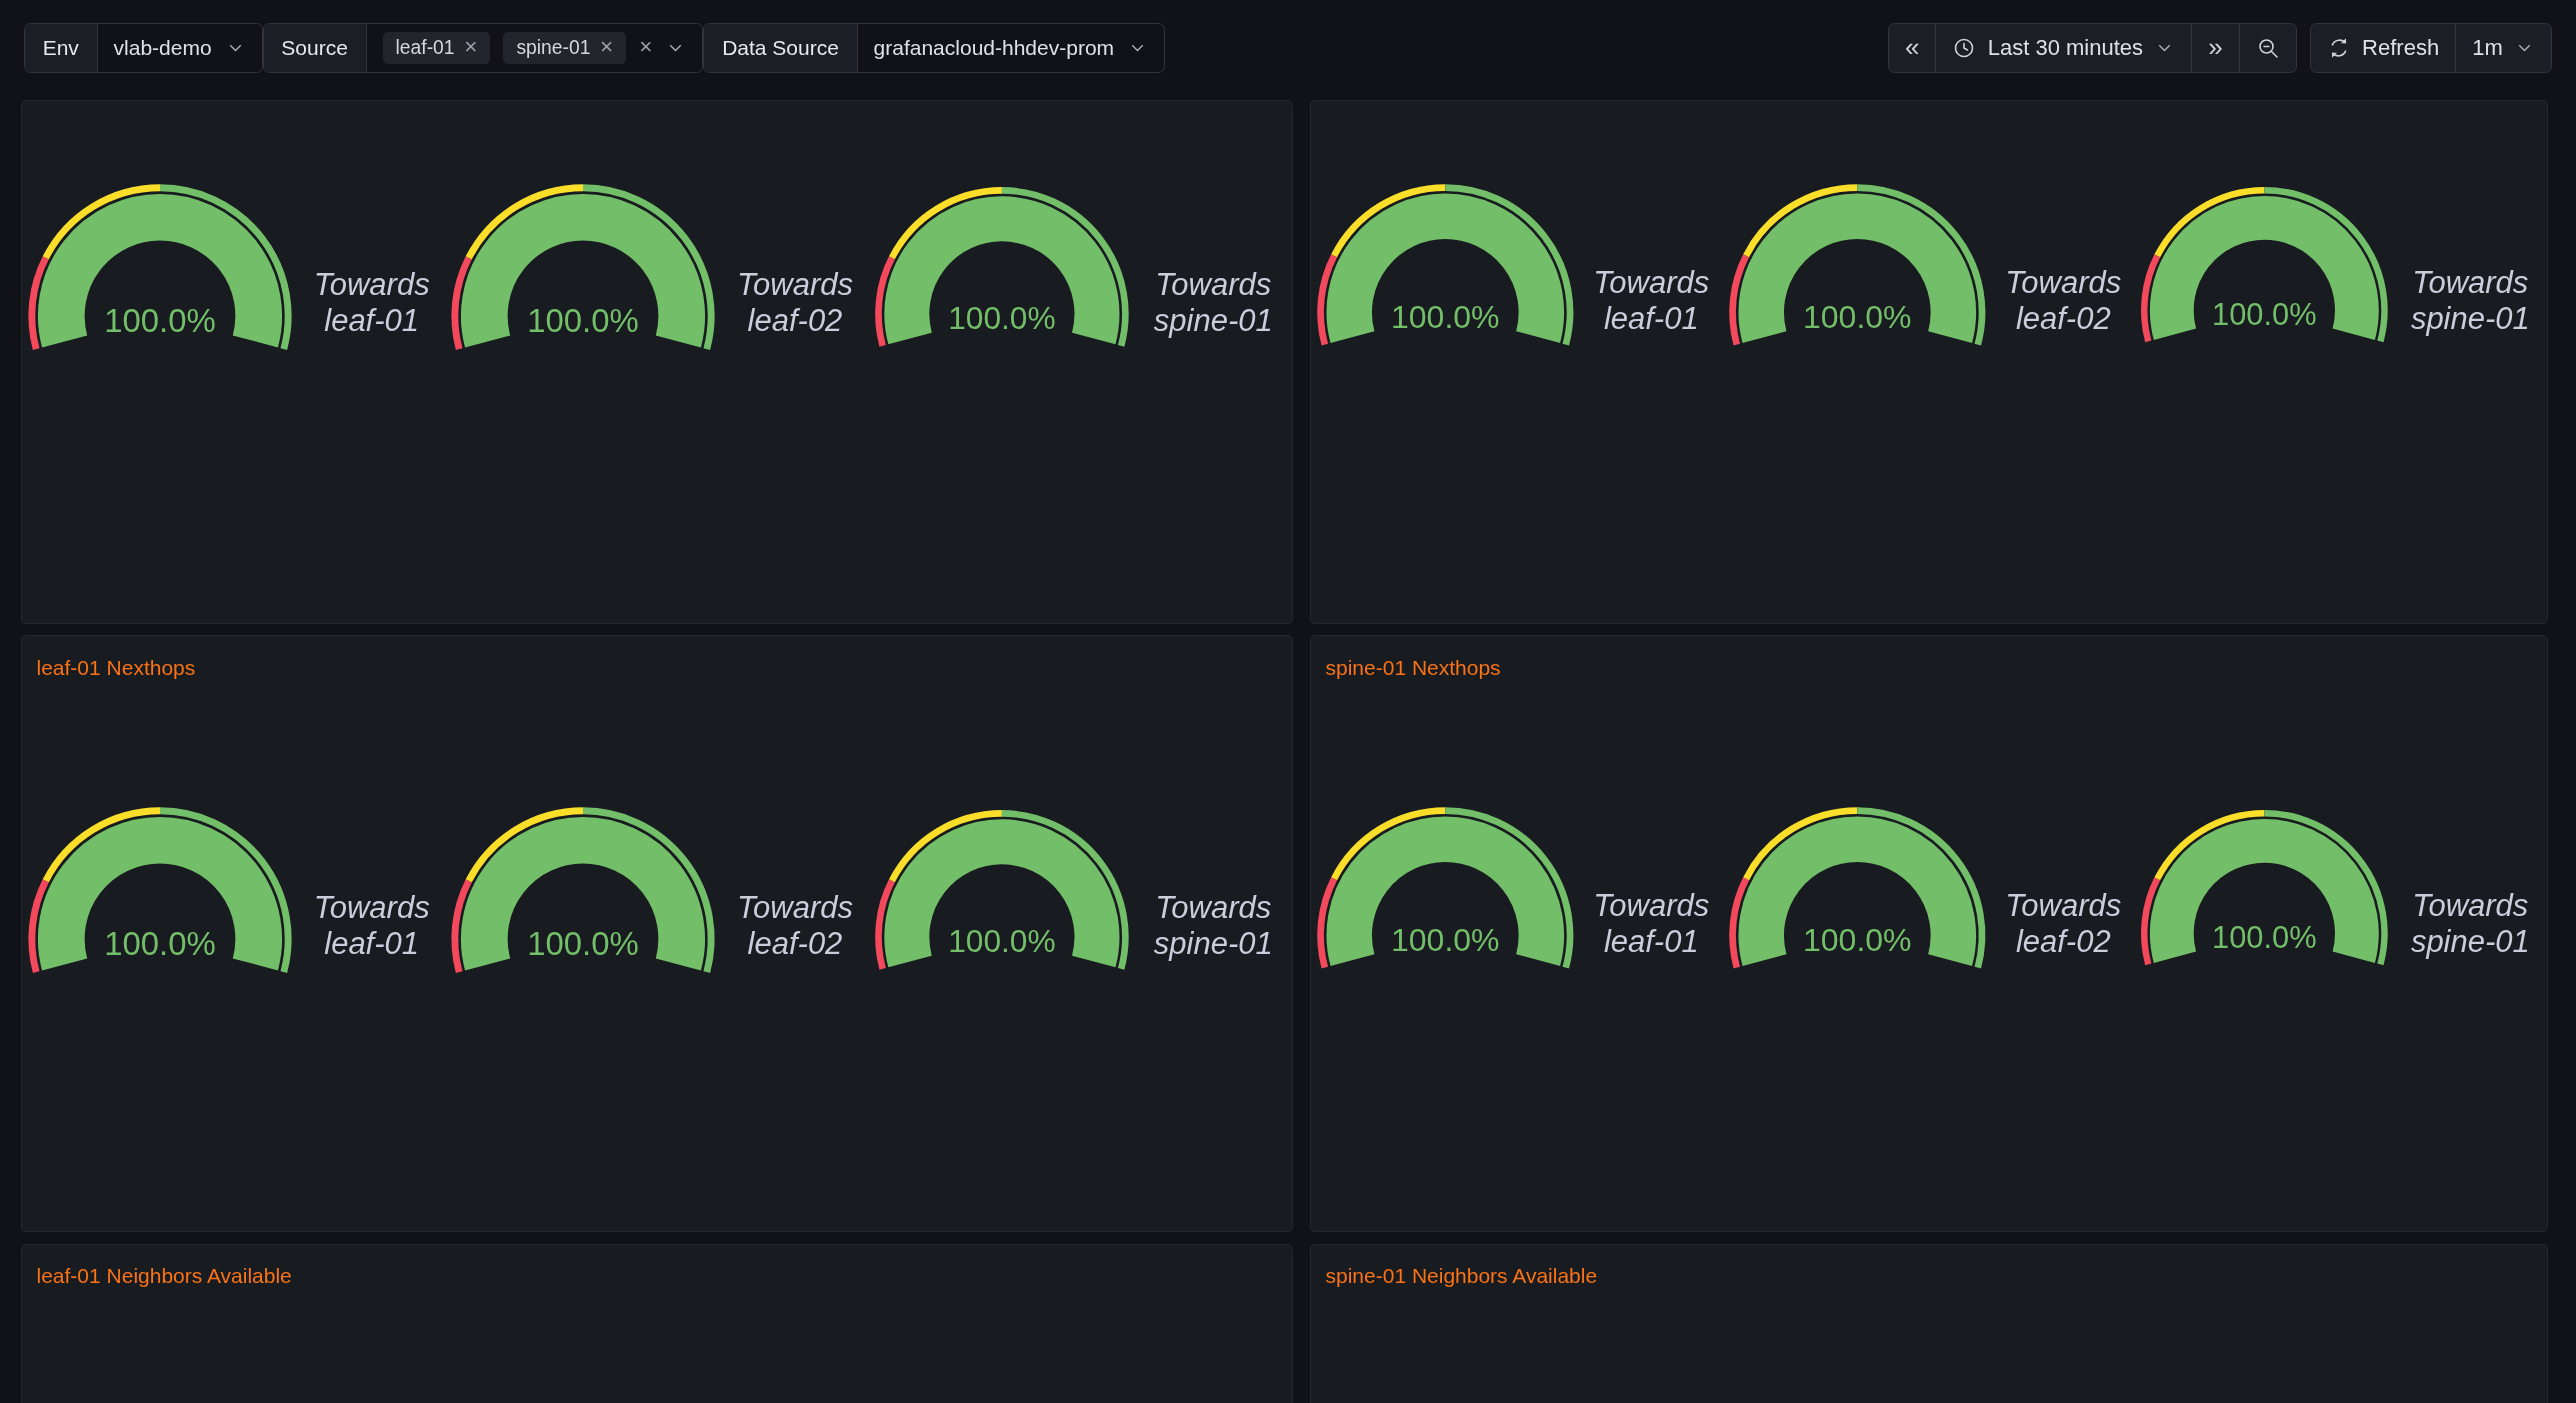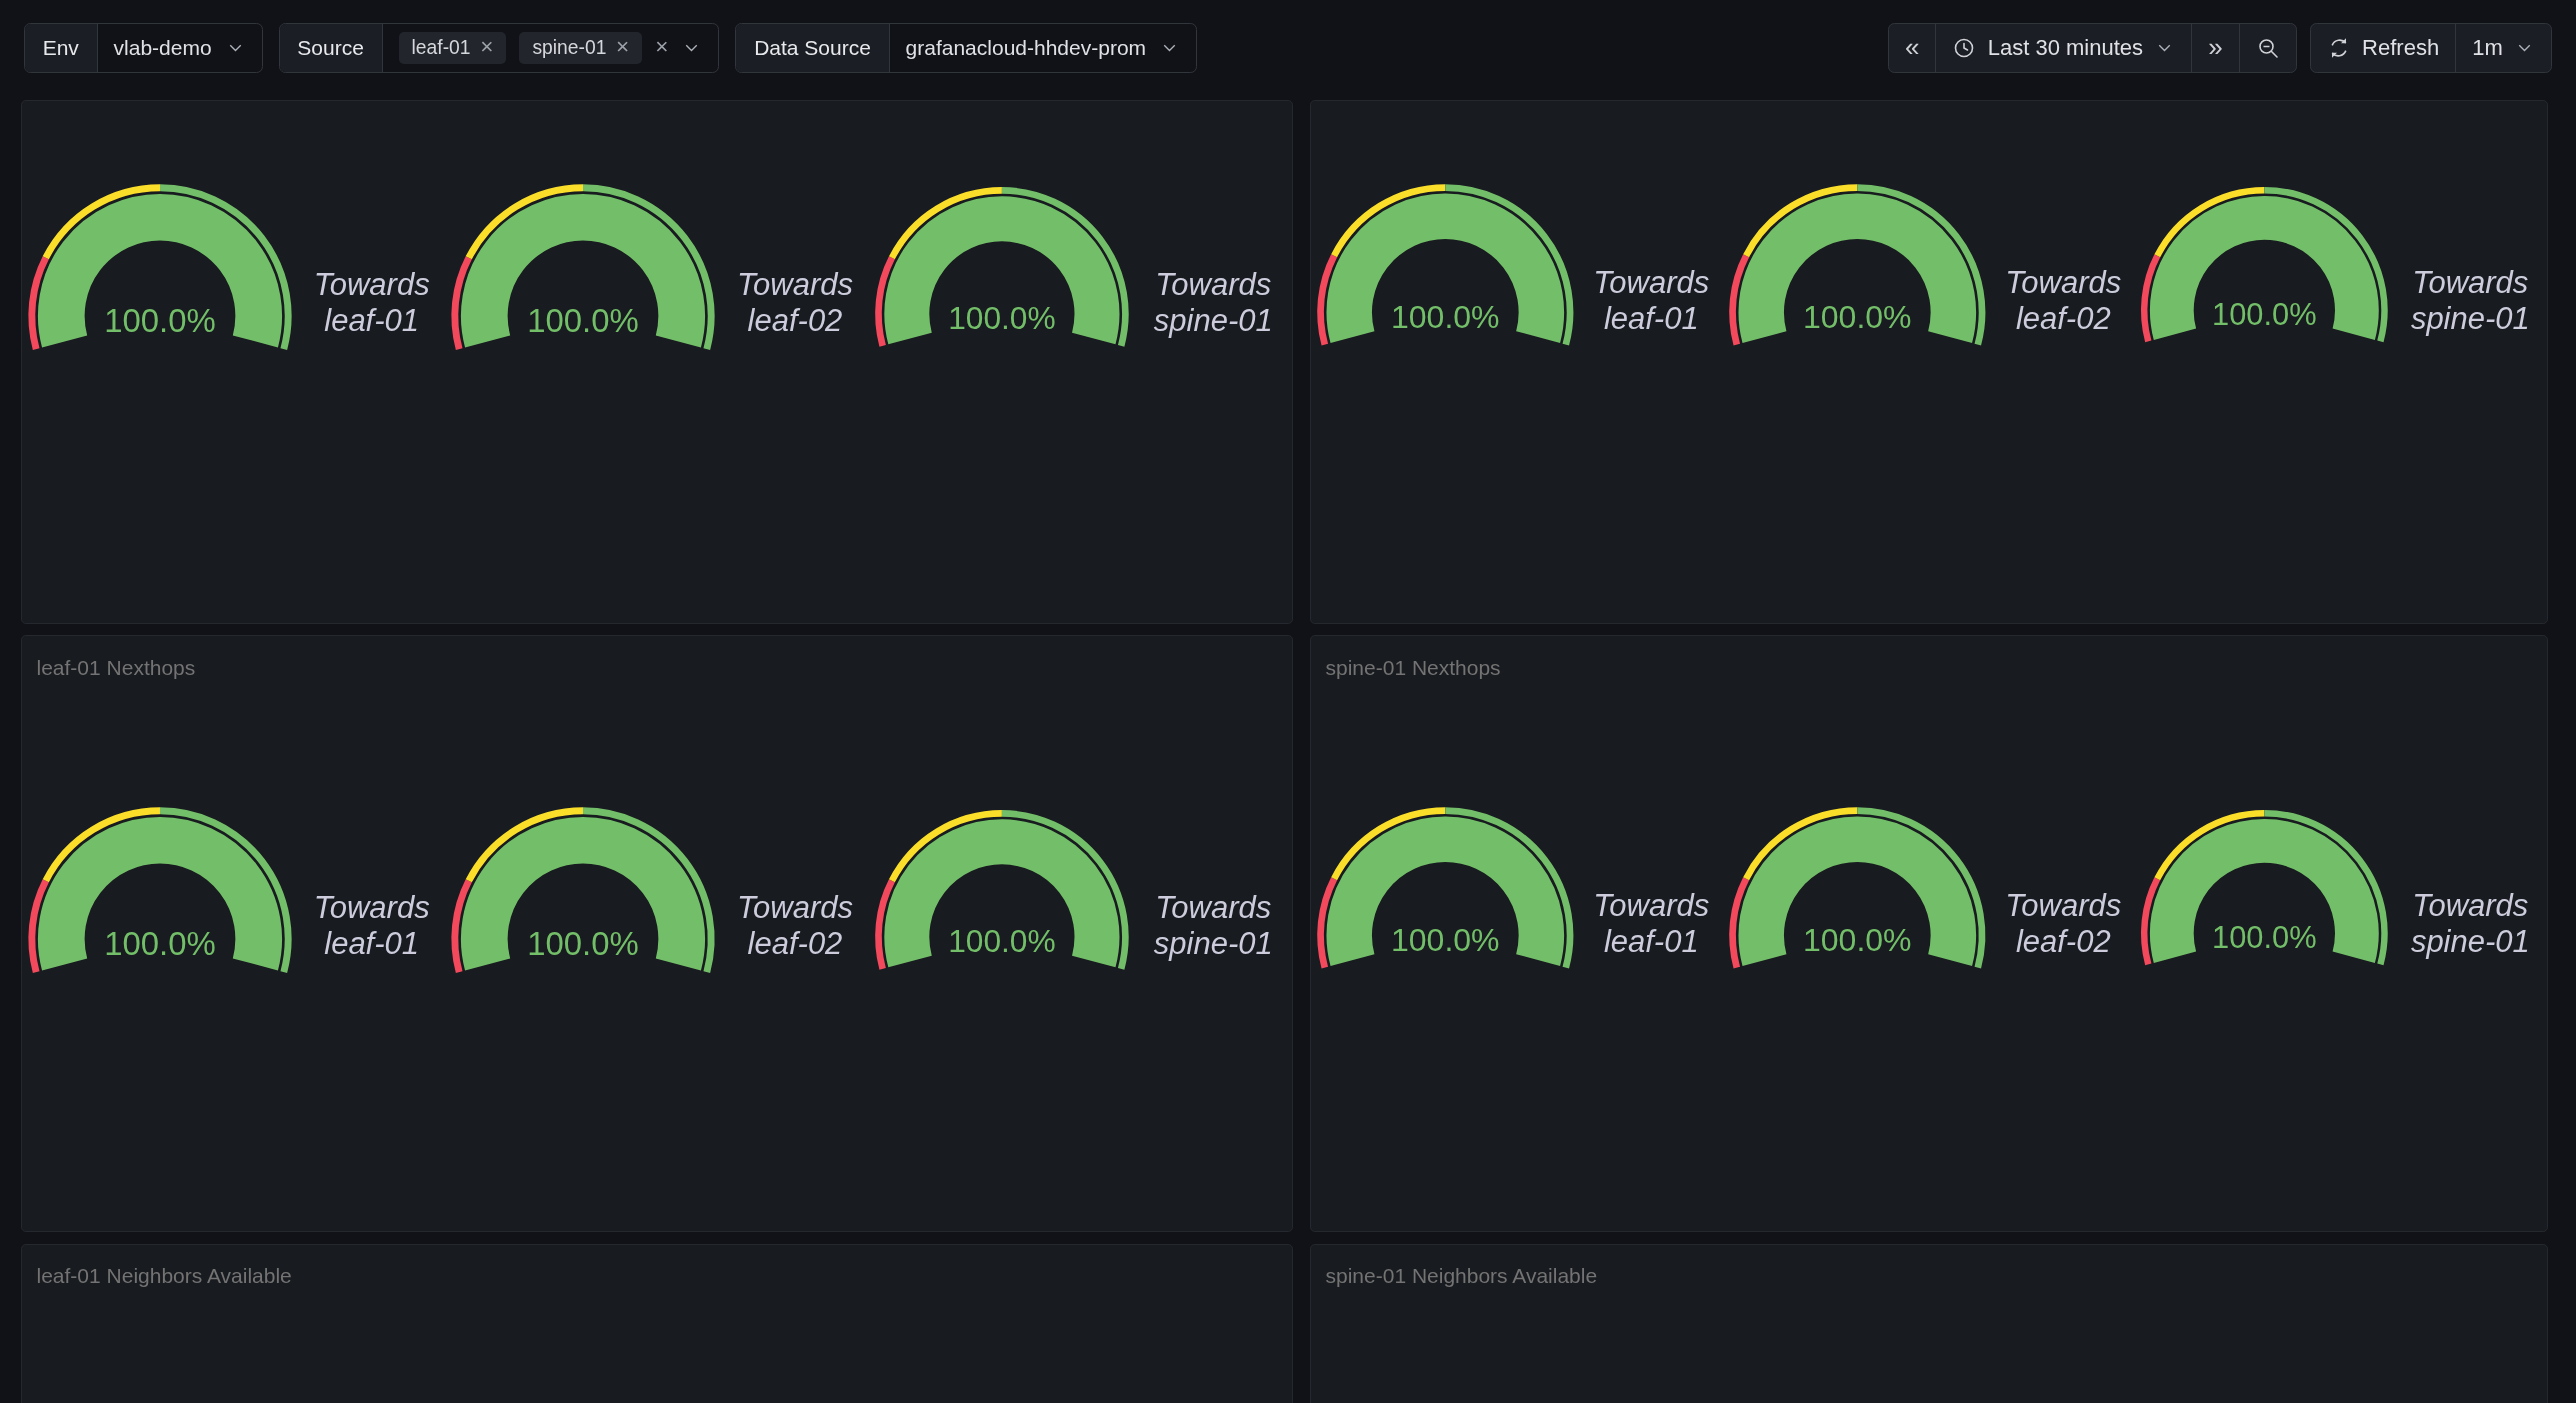--- a/index.html
+++ b/index.html
@@ -2,21 +2,21 @@
 <html style="font-size:13px"><head>
 <meta charset="utf-8">
 <style>
   * { margin:0; padding:0; box-sizing:border-box; }
   html,body { width:2576px; height:1403px; background:#111217; overflow:hidden;
     font-family:"Liberation Sans", sans-serif; -webkit-font-smoothing:antialiased; }
 
   
   .topbar { position:absolute; left:24px; right:24px; top:22.6px; height:50px;
     display:flex; justify-content:space-between; align-items:center; }
-  .topbar-left { display:flex; gap:16px; }
+  .topbar-left { display:flex; }
   .var-control { display:flex; align-items:stretch; height:50px;
     border:0.8px solid #31353c; border-radius:6.4px; overflow:hidden; background:#111217; }
   .var-label { display:flex; align-items:center; padding:0 17.7px; background:#1b1e24;
     border-right:0.8px solid #31353c; color:#e8e9ed; font-size:21px; white-space:nowrap; }
   .var-value { display:flex; align-items:center; gap:13px; padding:0 16px;
     color:#e0e1e6; font-size:21px; white-space:nowrap; }
   .chip { background:#22262c; height:32px; border-radius:5px; padding:0 13px;
     display:flex; gap:9.7px; align-items:center; font-size:19.3px; color:#d6d7dc; }
   .x-glyph { color:#9da1a9; font-size:22.6px; line-height:1; cursor:pointer; }
   .chev { width:21px; height:21px; stroke:#aeb2ba; fill:none; stroke-width:1.6px; flex:none; }
@@ -31,21 +31,21 @@
   .btn .arrows { font-size:26px; color:#d0d1d6; }
   .icon24 { width:24px; height:24px; stroke:#d0d1d6; fill:none; stroke-width:1.6px; flex:none; }
   .icon24 .fillpart { fill:#d0d1d6; stroke:none; }
 
   
   .dash { position:absolute; left:21px; top:100px;
     display:grid; grid-template-columns:1272px 1238px; grid-template-rows:524px 597px 483px;
     column-gap:17px; row-gap:11.3px; }
   .panel { background:#181b1f; border:0.8px solid #25282e; border-radius:4.8px; overflow:hidden; }
   .panel-title { padding:17.7px 0 0 14.5px; font-size:21px; line-height:27px;
-    color:#737373; font-weight:500; cursor:pointer; }
+    color:#f97316; font-weight:500; cursor:pointer; }
 
   .gauges { display:flex; width:100%; }
   .row1 .gauges { padding-top:78px; }
   .row2 .gauges { padding-top:121px; }
   .gauge-cell { flex:1 1 0; display:flex; flex-direction:row; align-items:center; min-width:0; }
   .gauge-svg { width:411px; max-width:100%; height:auto; }
   .g-band { fill:none; stroke-width:13px; }
   .g-red { stroke:#F2495C; } .g-yel { stroke:#FADE2A; } .g-grn { stroke:#73BF69; }
   .g-bar { fill:none; stroke:#73BF69; stroke-width:88px; }
   .g-val { fill:#73BF69; font-size:62px; text-anchor:middle;

